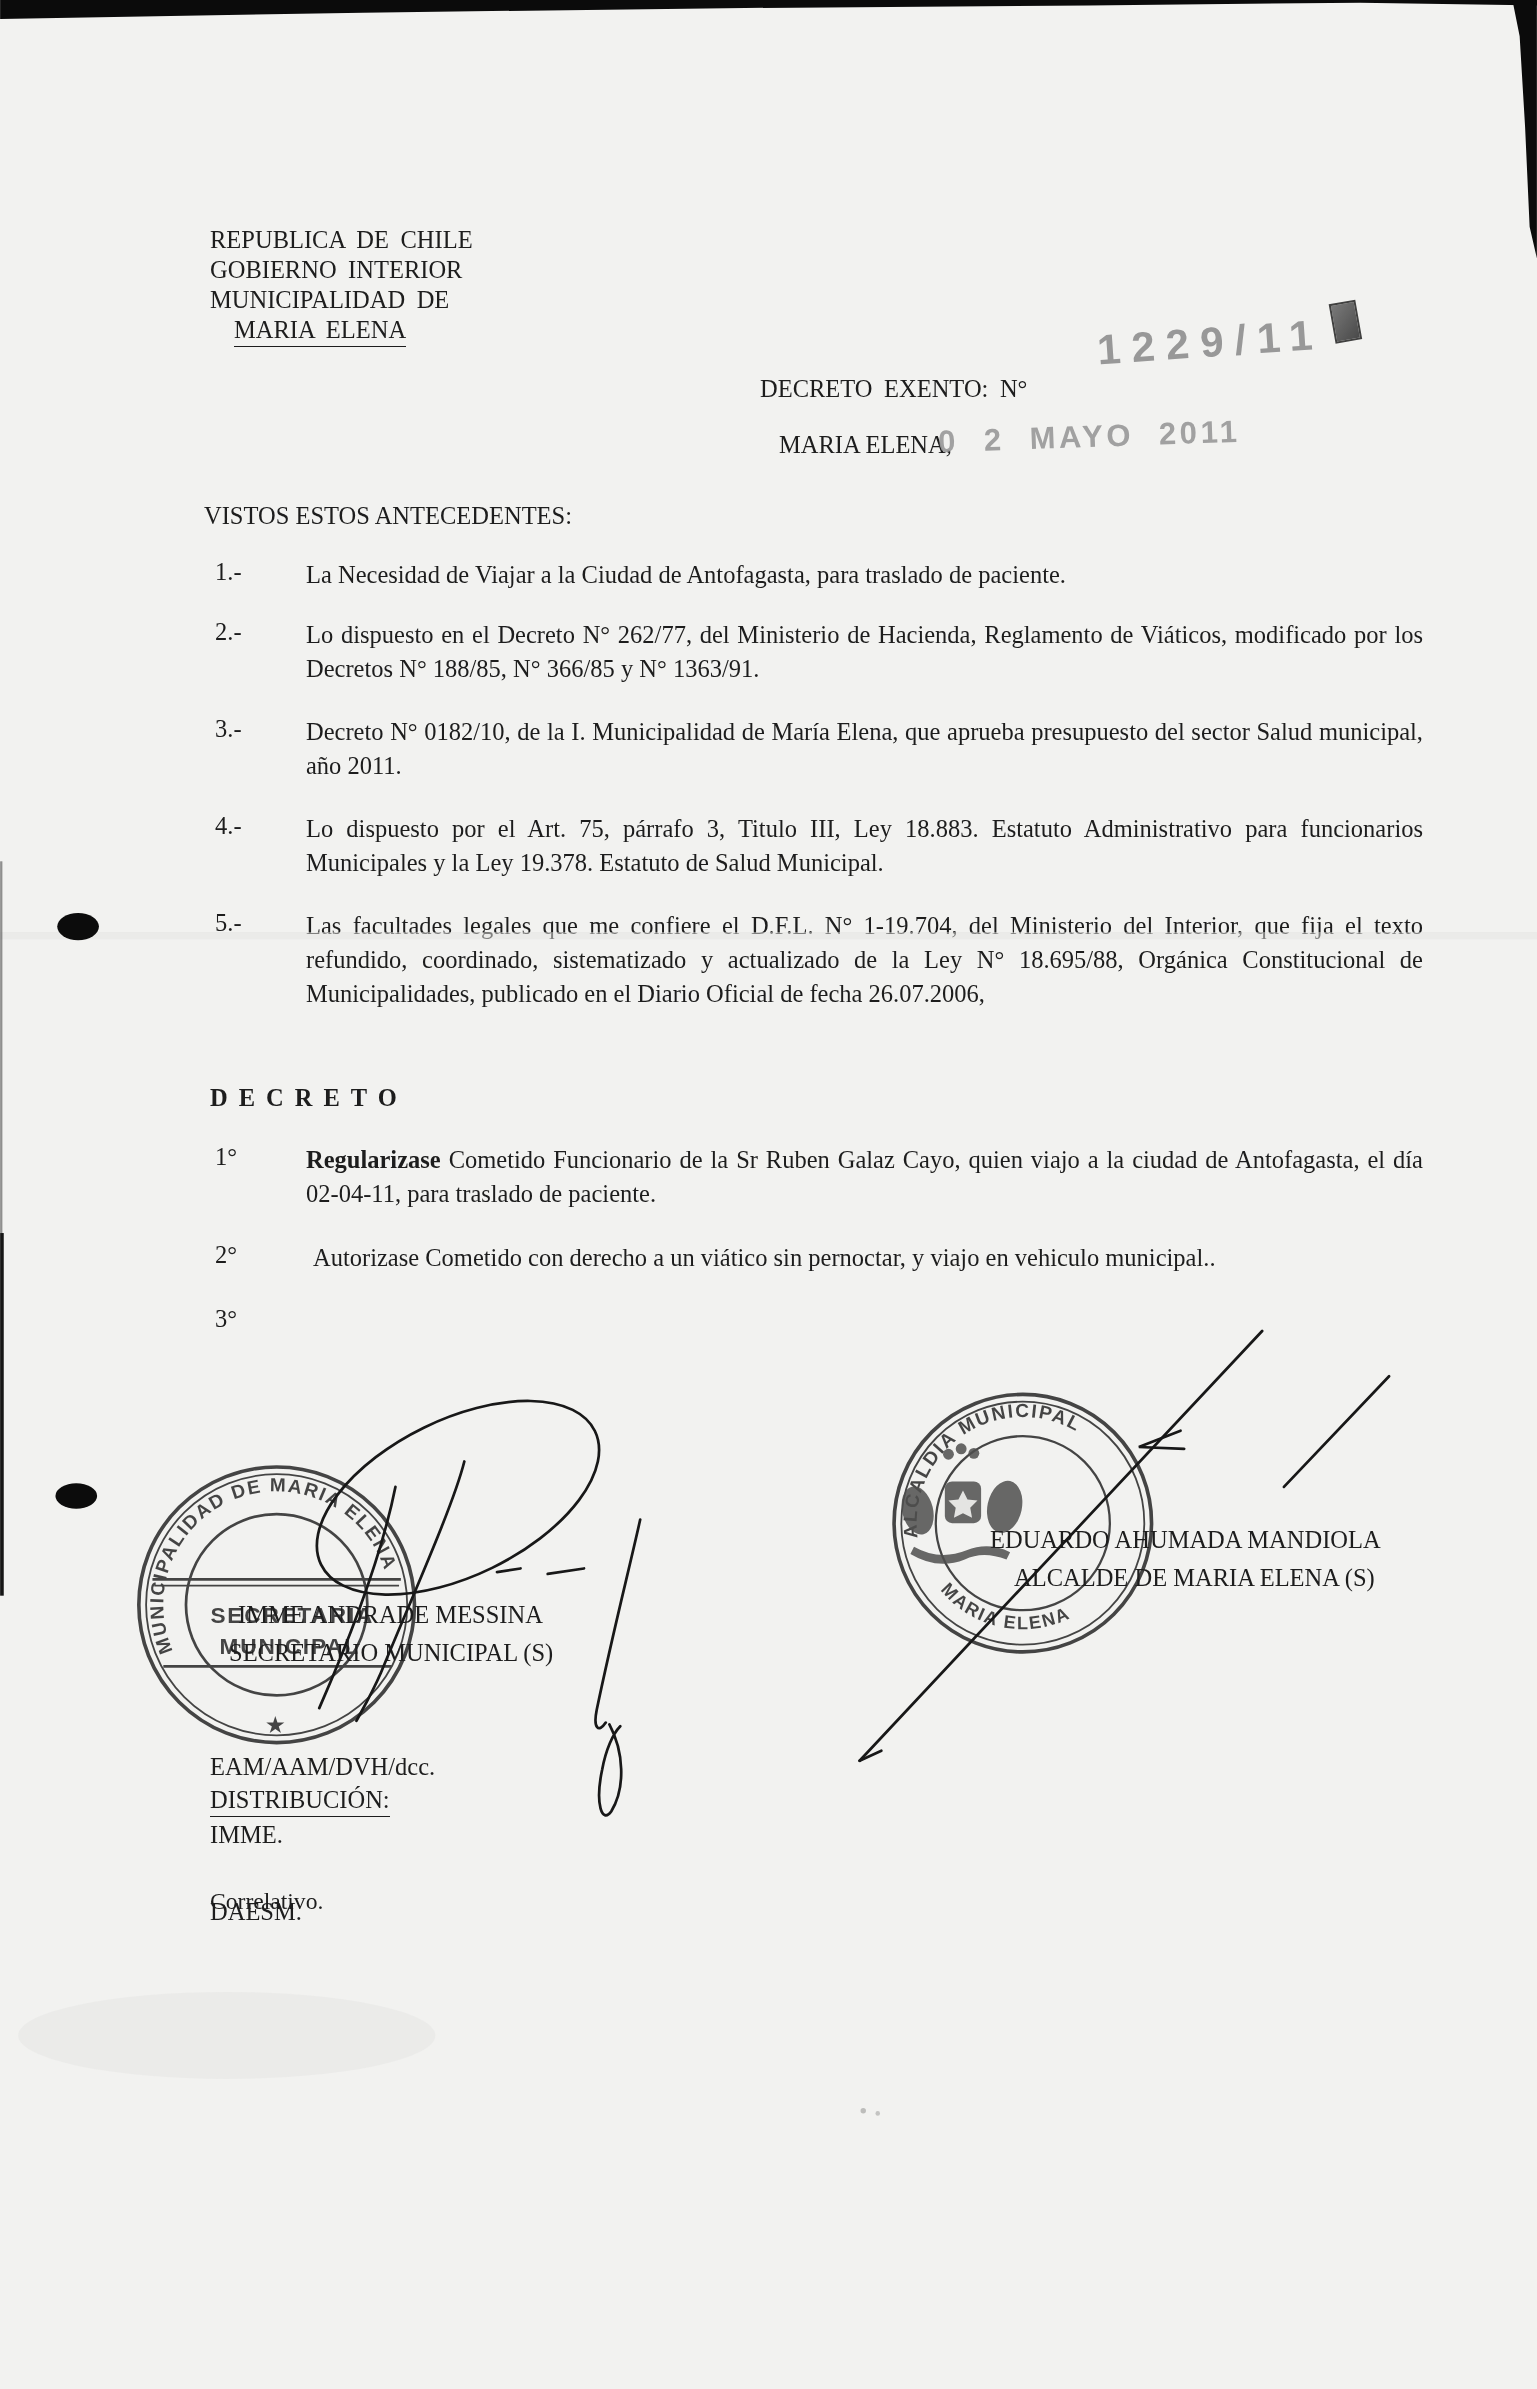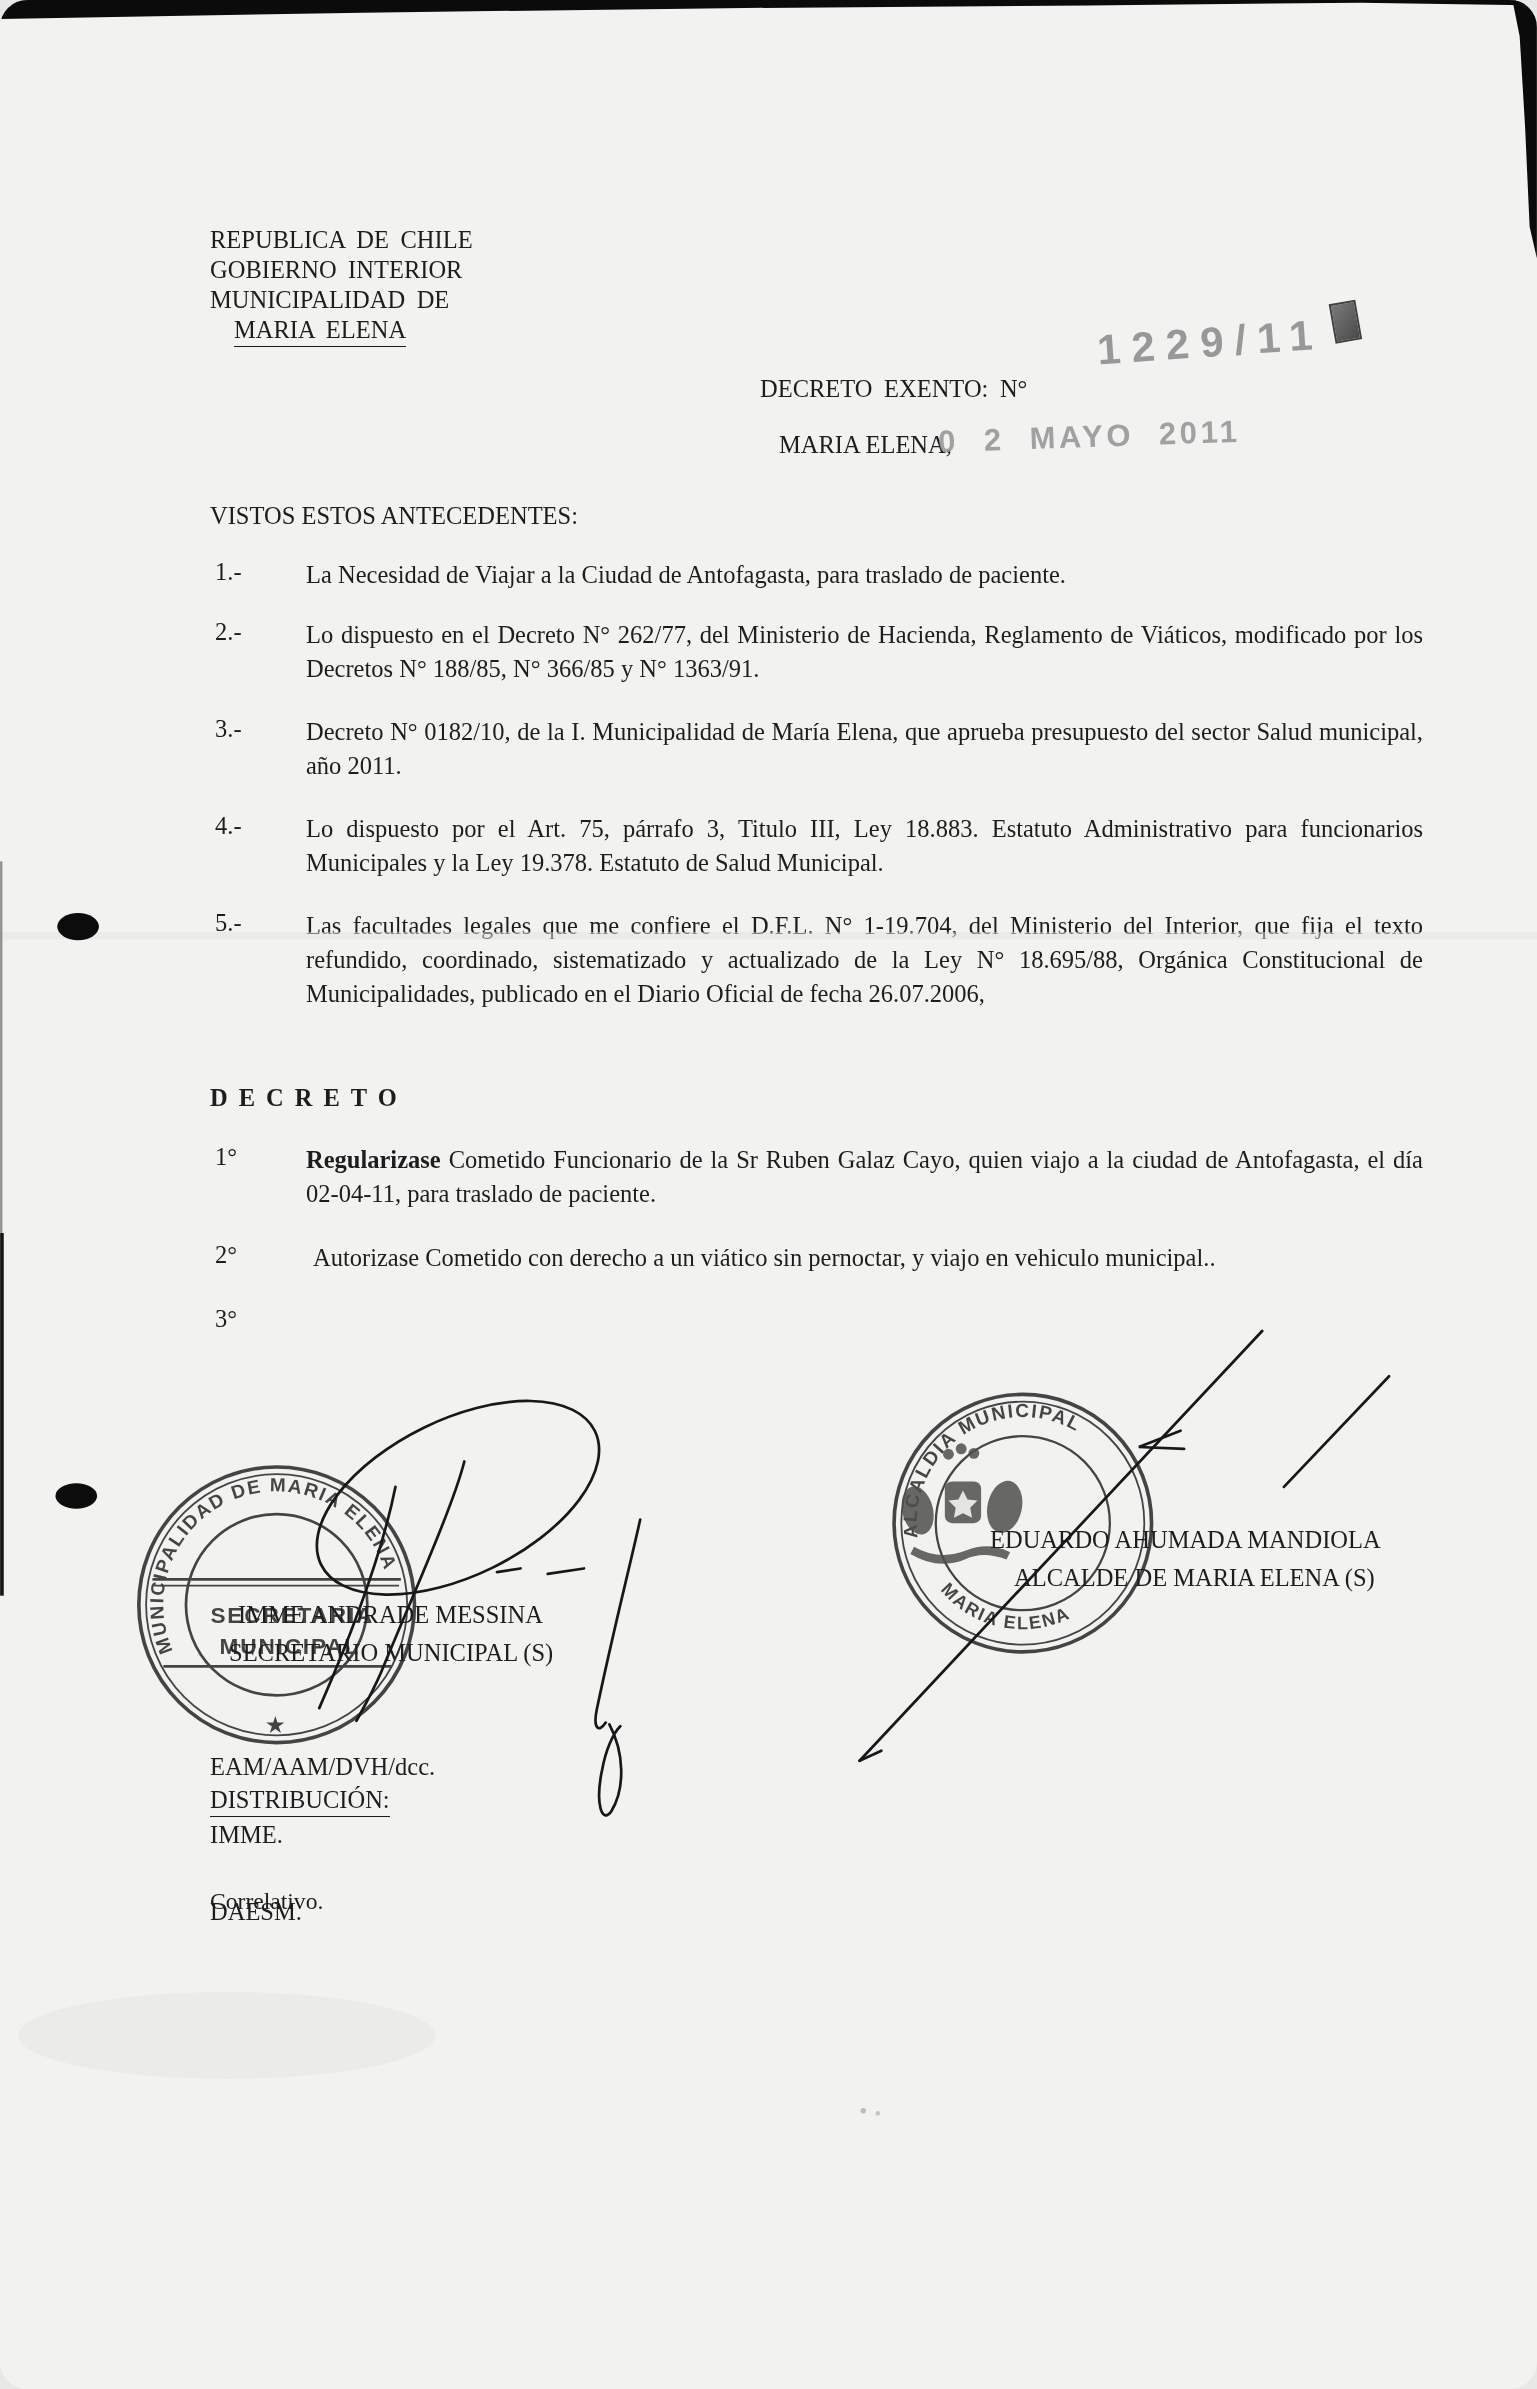--- a/index.html
+++ b/index.html
@@ -3,21 +3,20 @@
 <meta charset="utf-8">
 <style>
   html,body{margin:0;padding:0;background:#e8e8e6;}
   .page{
     position:relative;
     width:1537px;height:2389px;
     background:#f2f2f0;
     overflow:hidden;
     font-family:"Liberation Serif", serif;
     color:#1d1d1d;
-    border-radius:27px;
   }
   .t{position:absolute;white-space:nowrap;font-size:24.5px;line-height:30px;color:#1d1d1d;}
   .para{position:absolute;width:1117px;text-align:justify;font-size:24.5px;line-height:34px;color:#1d1d1d;}
   .num{position:absolute;white-space:nowrap;font-size:24.5px;color:#1d1d1d;}
   .bold{font-weight:700;}
   .underline{border-bottom:1.8px solid #1d1d1d;padding-bottom:0.9px;}
   .hdr{word-spacing:5.4px;}
   .decreto-title{letter-spacing:11px;font-weight:700;}
   .stamp-number{
     position:absolute;left:1099px;top:319px;
@@ -49,21 +48,21 @@
   <div class="t hdr" style="left:210px;top:225px;">REPUBLICA DE CHILE</div>
   <div class="t hdr" style="left:210px;top:255px;">GOBIERNO INTERIOR</div>
   <div class="t hdr" style="left:210px;top:285px;">MUNICIPALIDAD DE</div>
   <div class="t hdr underline" style="left:234px;top:315px;">MARIA ELENA</div>
 
   <div class="t" style="left:760px;top:374px;word-spacing:5.4px;">DECRETO EXENTO:  N°</div>
   <div class="stamp-number"><span>1229/11</span><span class="stamp-box"></span></div>
   <div class="t" style="left:751px;top:430px;margin-left:28px;">MARIA ELENA,</div>
   <div class="date-stamp">0 2 MAYO 2011</div>
 
-  <div class="t" style="left:210px;top:501px;">VISTOS ESTOS ANTECEDENTES:</div>
+  <div class="t" style="left:204px;top:501px;">VISTOS ESTOS ANTECEDENTES:</div>
 
   <div class="num" style="left:215px;top:558px;">1.-</div>
   <div class="para" style="left:306px;top:558px;">La Necesidad de Viajar a la Ciudad de Antofagasta, para traslado de paciente.</div>
 
   <div class="num" style="left:215px;top:618px;">2.-</div>
   <div class="para" style="left:306px;top:618px;">Lo dispuesto en el Decreto N° 262/77, del Ministerio de Hacienda, Reglamento de Viáticos, modificado por los Decretos N° 188/85, N° 366/85 y N° 1363/91.</div>
 
   <div class="num" style="left:215px;top:715px;">3.-</div>
   <div class="para" style="left:306px;top:715px;">Decreto N° 0182/10, de la I. Municipalidad de María Elena, que aprueba presupuesto del sector Salud municipal, año 2011.</div>
 

